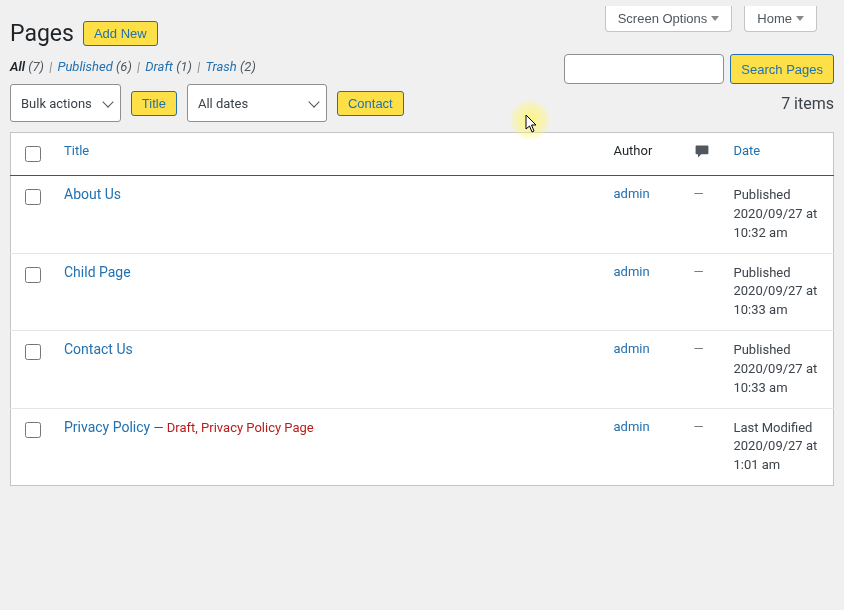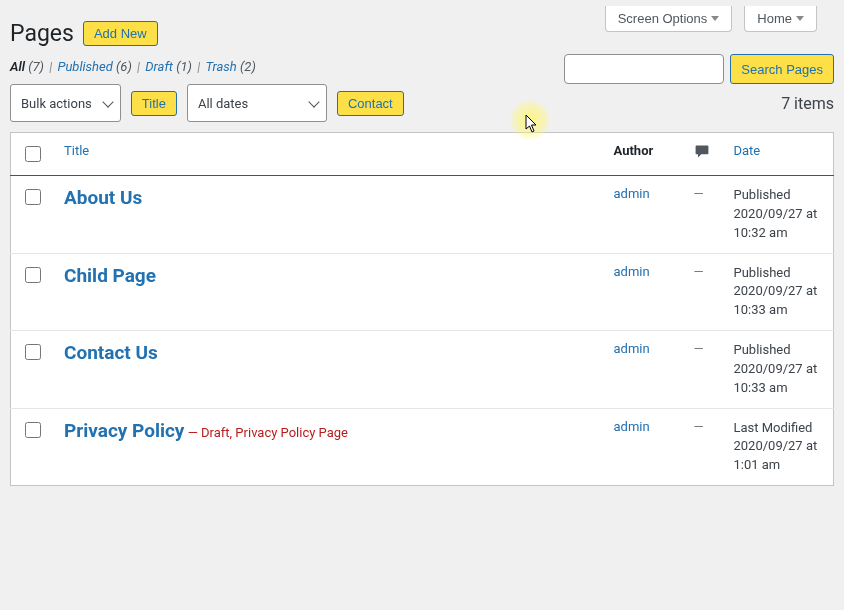--- a/index.html
+++ b/index.html
@@ -138,26 +138,26 @@
     padding: 10px 10px;
     vertical-align: top;
     font-size: 13px;
   }
   table.wp-list thead th {
     border-bottom: 1px solid #be185d;
     font-weight: 400;
     color: #2271b1;
   }
   table.wp-list thead th.cb { width: 30px; }
-  table.wp-list thead th.author-col { color:#1d2327; width: 80px; font-weight: bold; }
+  table.wp-list thead th.author-col { color:#1d2327; width: 80px; }
   table.wp-list thead th.comments-col { width: 40px; }
   table.wp-list thead th.date-col { width: 110px; }
   table.wp-list tbody tr { border-bottom: 1px solid #e5e5e5; }
   table.wp-list tbody tr:last-child { border-bottom: none; }
-  .row-title { font-weight: 700; font-size: 19px; }
+  .row-title { font-weight: 400; font-size: 14px; }
   .post-state { color: #b91c1c; font-weight: 400; }
   .dash { color: #777; }
   .date-cell { color: #3c434a; line-height: 1.45; }
 
   input[type=checkbox] {
     width: 16px; height: 16px;
     border: 1px solid #8c8f94;
     border-radius: 3px;
     cursor: pointer;
   }

